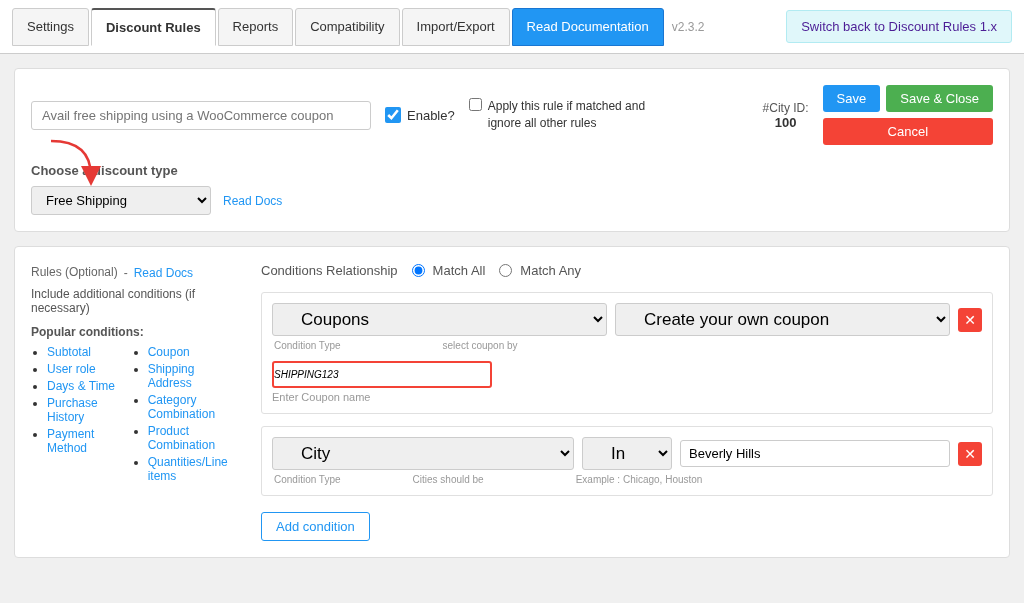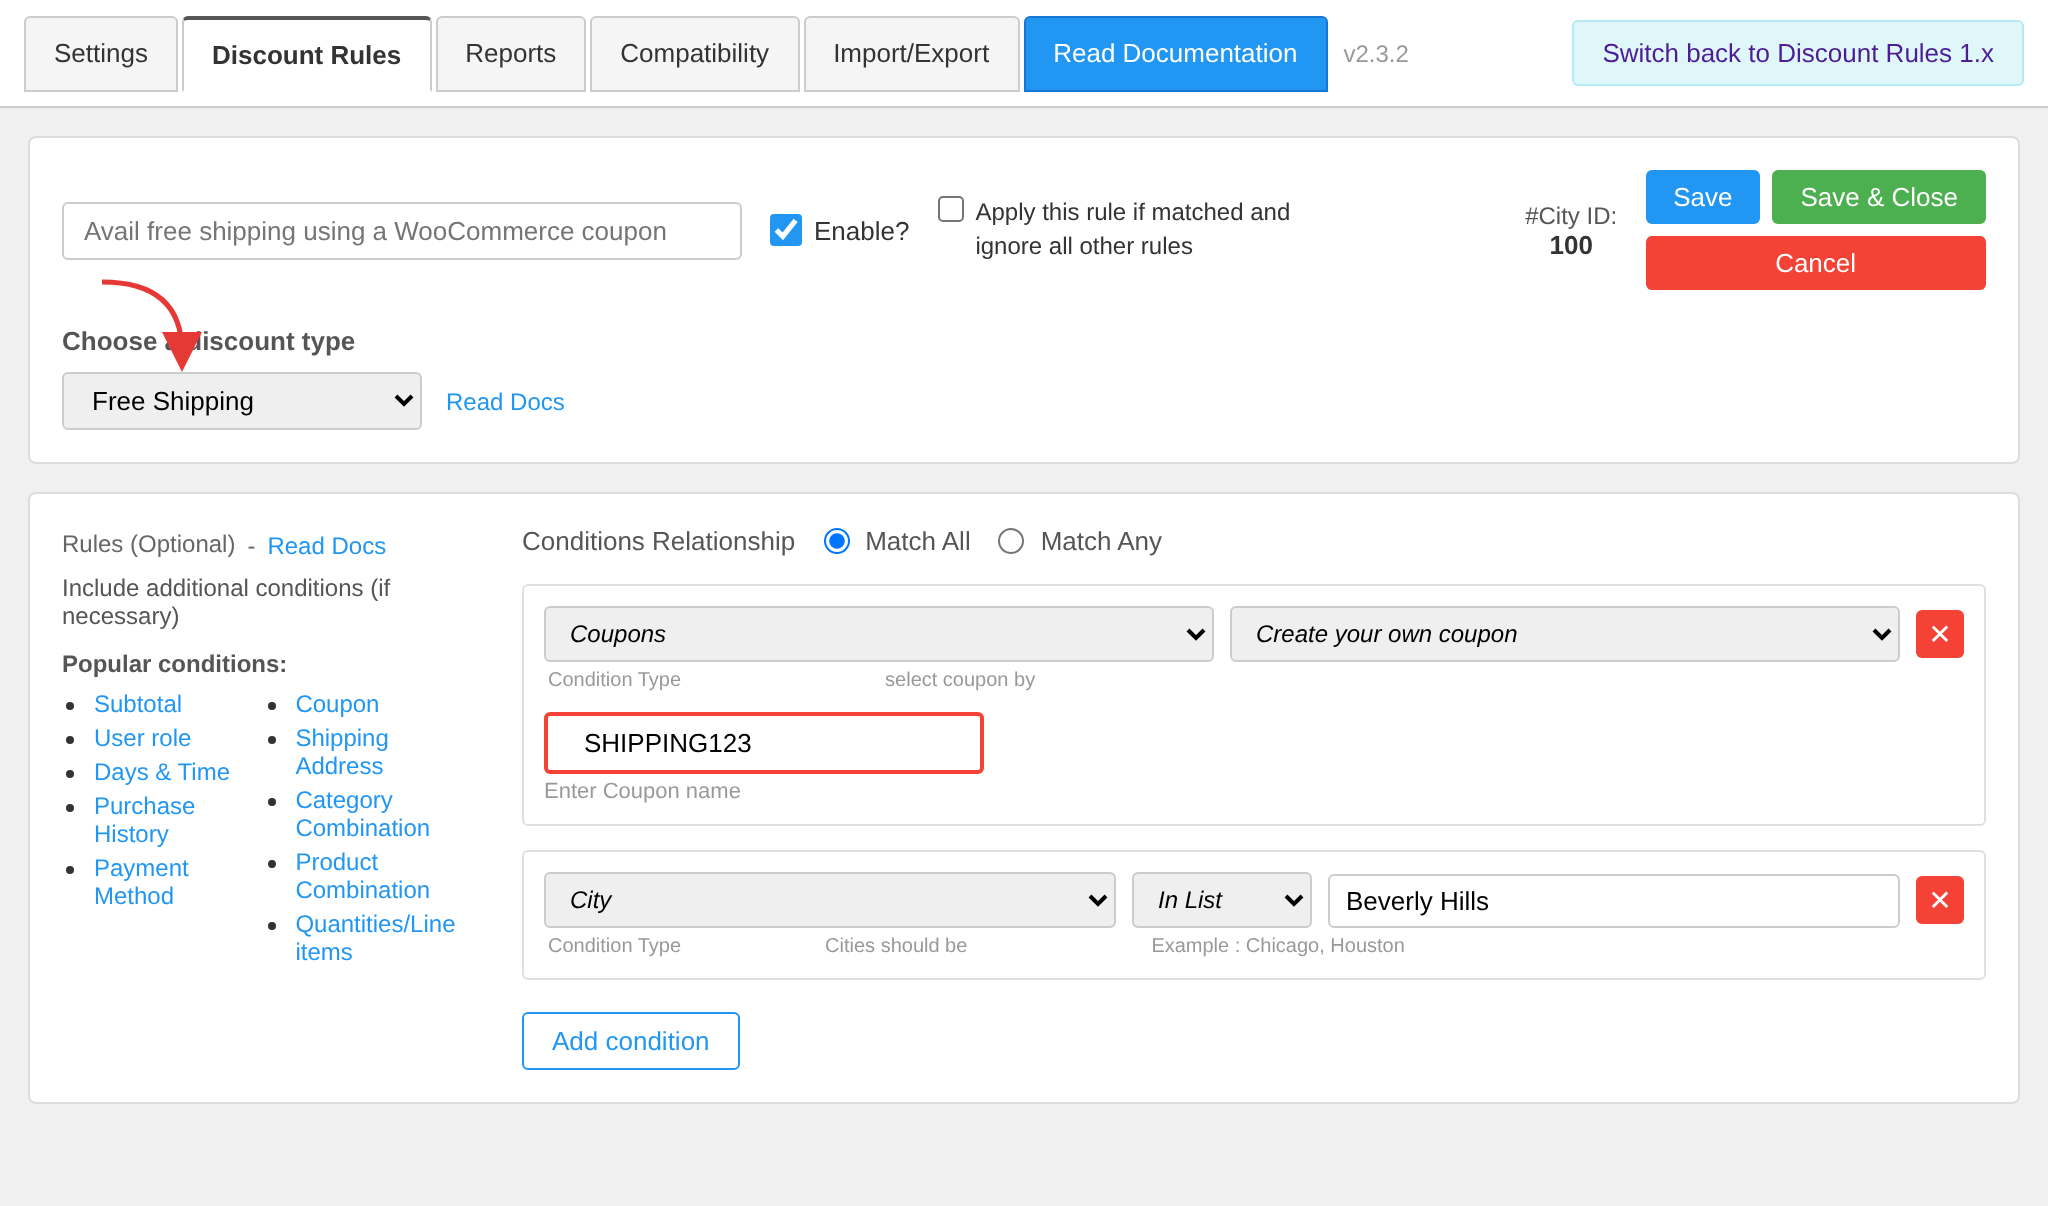--- a/index.html
+++ b/index.html
@@ -246,23 +246,22 @@
       margin-bottom: 12px;
     }
     .condition-fields {
       display: flex;
       align-items: center;
       gap: 8px;
     }
     .condition-select {
       border: 1px solid #ccc;
       border-radius: 3px;
-      padding: 5px 8px;
-      font-size: 12px;
-      font-style: italic;
+      padding: 5px 24px;
+      font-size: 17px;
     }
     .condition-select-wide {
       flex: 1;
     }
     .condition-select-small {
       width: 90px;
     }
     .condition-text-input {
       flex: 1;
       border: 1px solid #ccc;
@@ -291,24 +290,25 @@
       padding-left: 2px;
     }
 
     
     .coupon-input-wrapper {
       margin-top: 10px;
     }
     .coupon-input-box {
       border: 2px solid #f44336;
       border-radius: 3px;
-      padding: 6px 18px;
-      font-size: 13px;
+      padding: 6px 0;
+      font-size: 10px;
       width: 220px;
       display: block;
+      font-style: italic;
     }
     .coupon-sub-label {
       font-size: 11px;
       color: #999;
       margin-top: 3px;
     }
 
     
     .add-condition-btn {
       background: #fff;

